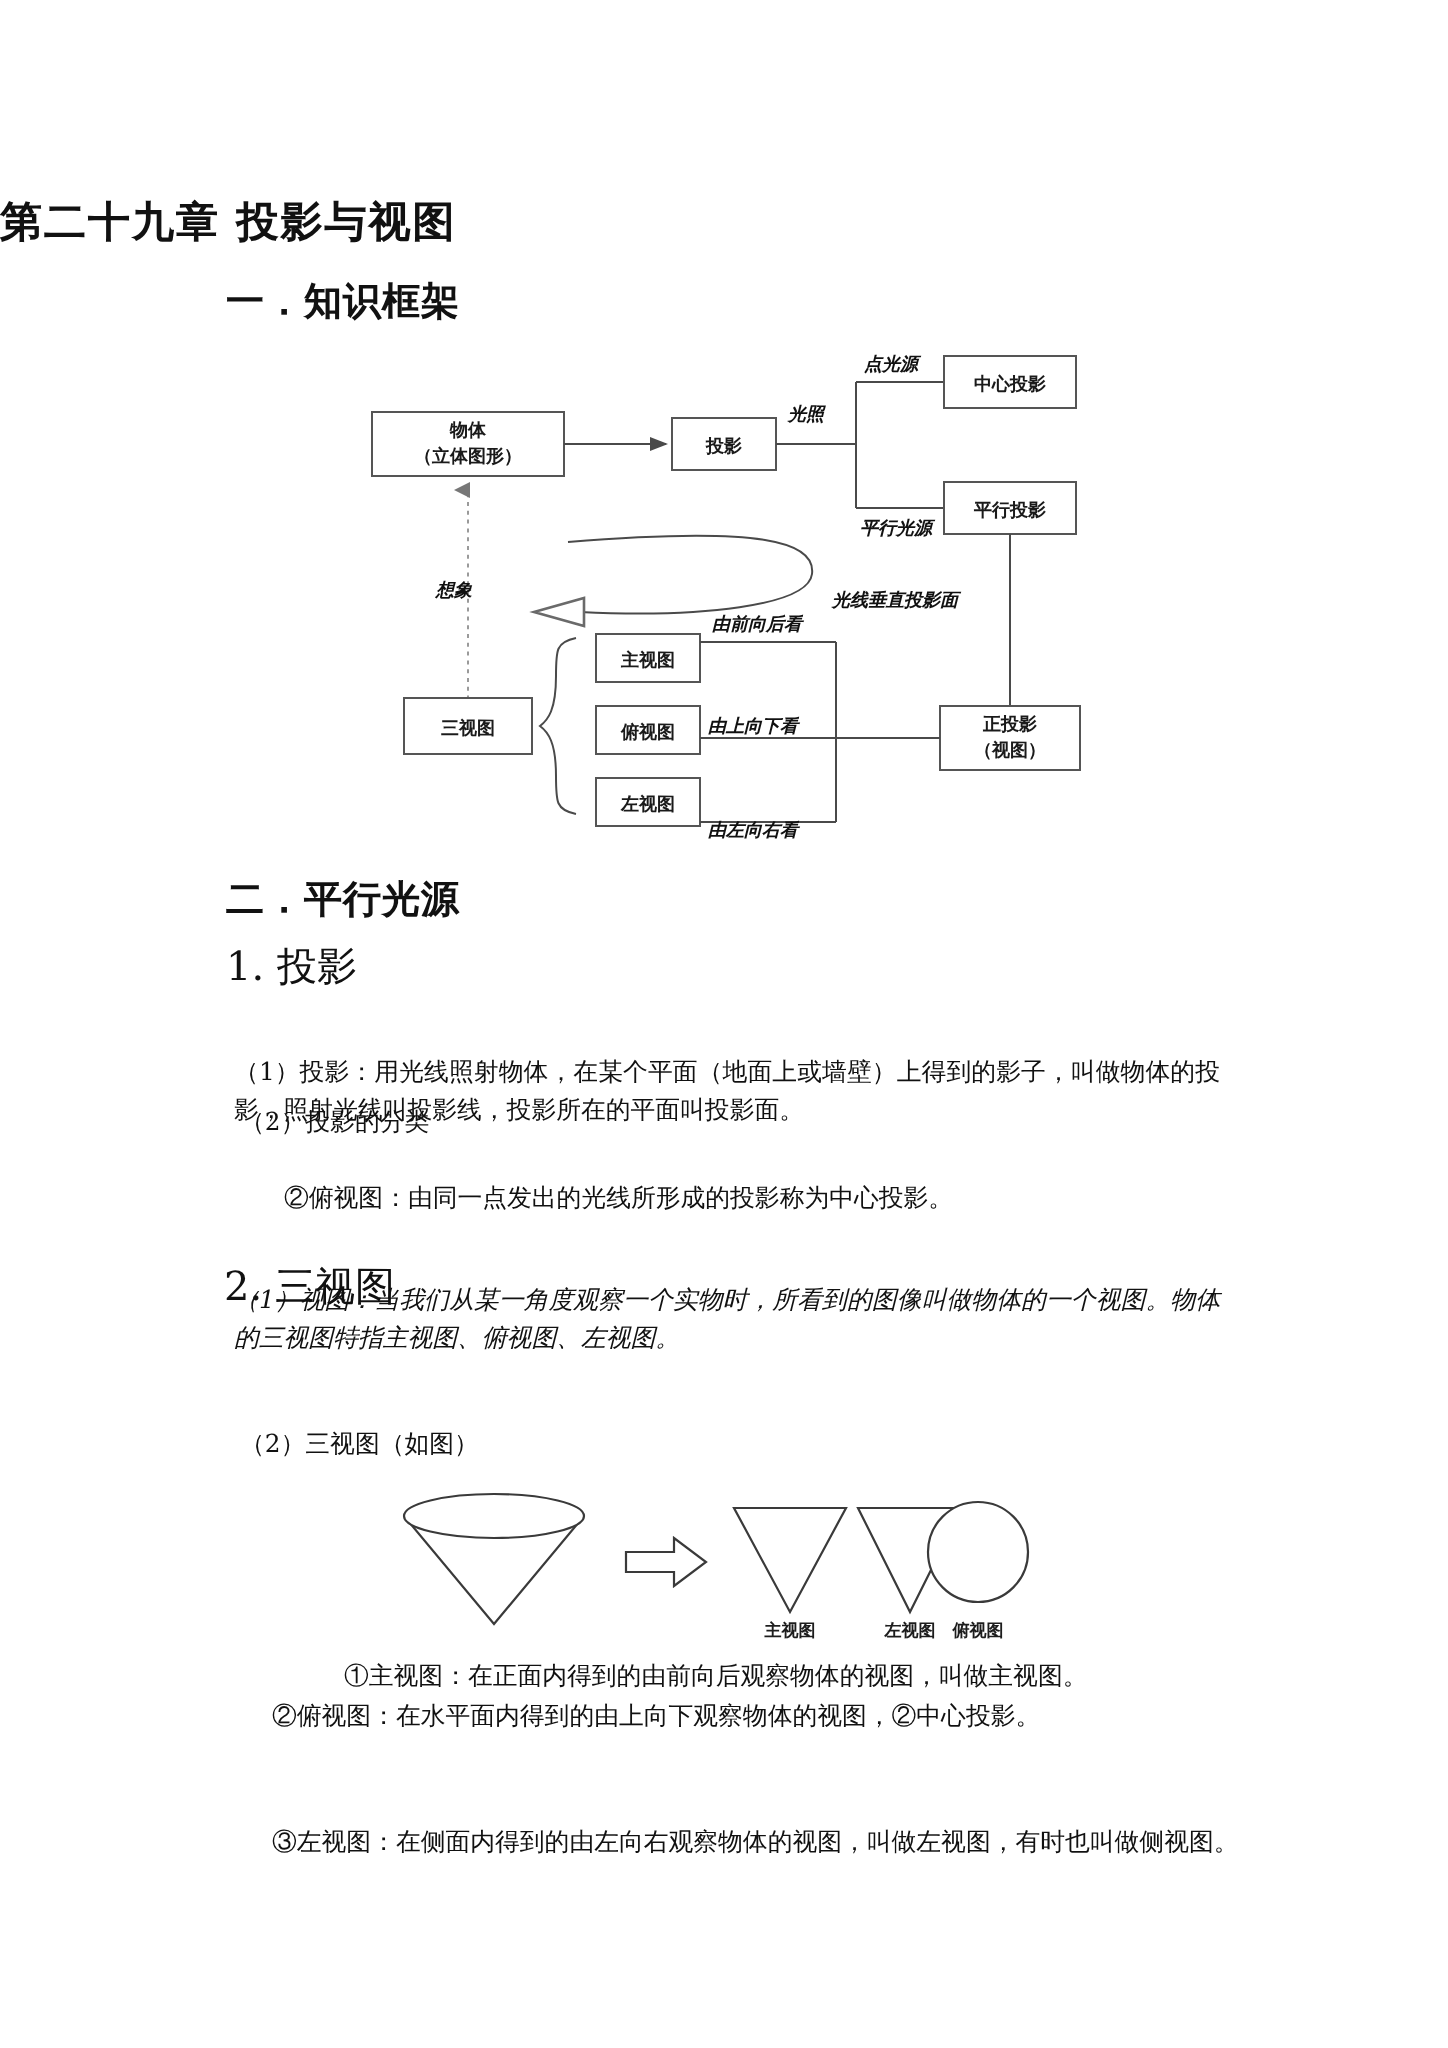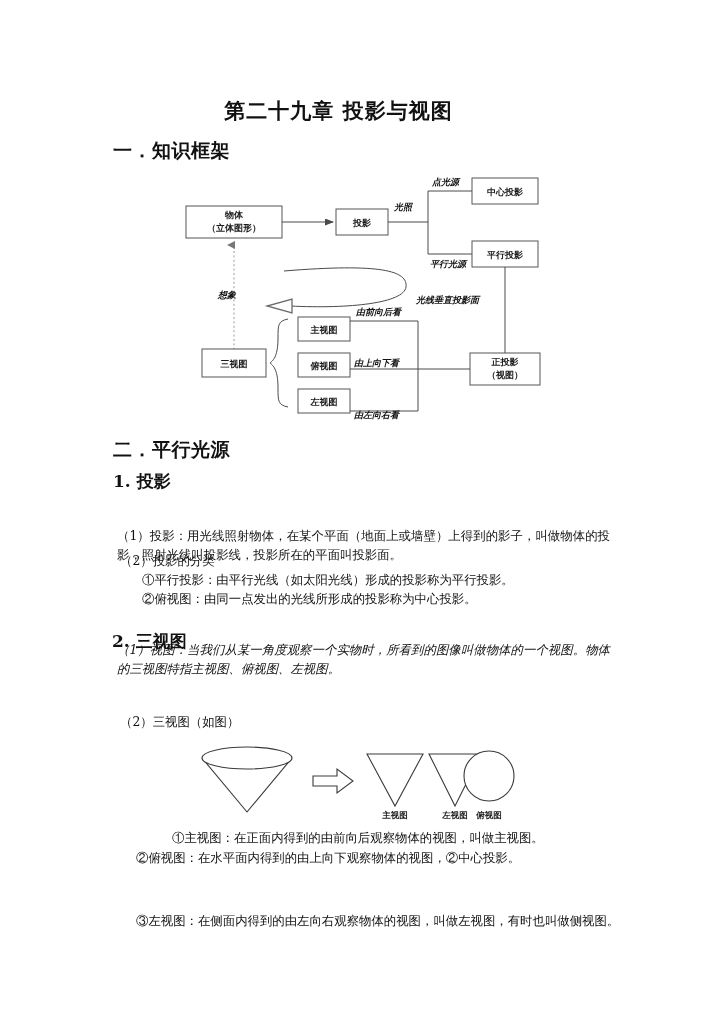--- a/index.html
+++ b/index.html
@@ -21,38 +21,37 @@
     inset: 0;
     background: #ffffff;
   }
 
   
   .doc-title {
     position: absolute;
     top: 97px;
     left: 0;
     width: 677px;
-    text-align: center;
     font-size: 21px;
     font-weight: 700;
     letter-spacing: 1px;
     font-family: "DejaVu Serif", "Liberation Serif", serif;
   }
 
   
   .h-sec {
     position: absolute;
     font-size: 19px;
     font-weight: 700;
     letter-spacing: 0.5px;
   }
   .h-sub {
     position: absolute;
-    font-size: 17px;
-    font-weight: 700;
+    font-size: 20px;
+    font-weight: 400;
   }
 
   
   .para {
     position: absolute;
     font-size: 12.4px;
     line-height: 19px;
     text-align: justify;
     font-family: "DejaVu Serif", "Liberation Serif", serif;
   }
@@ -204,21 +203,20 @@
   </div>
 
   <div class="h-sec" style="left:113px; top:437px;">二．平行光源</div>
 
   <div class="h-sub" style="left:113px; top:470px;">1. 投影</div>
 
   <div class="para" style="left:117px; top:526px; width:493px;">（1）投影：用光线照射物体，在某个平面（地面上或墙壁）上得到的影子，叫做物体的投影，照射光线叫投影线，投影所在的平面叫投影面。</div>
 
   <div class="para" style="left:120px; top:551px; width:490px;">（2）投影的分类</div>
 
-  <div class="para" style="left:142px; top:570px; width:470px;">①平行投影：由平行光线（如太阳光线）形成的投影称为平行投影。</div>
 
   <div class="para" style="left:142px; top:589px; width:470px;">②俯视图：由同一点发出的光线所形成的投影称为中心投影。</div>
 
   <div class="h-sub" style="left:100px; top:630px;margin-left:12px;">2. 三视图</div>
 
   <div class="para" style="left:117px; top:640px; width:493px;font-style:italic;">（1）视图：当我们从某一角度观察一个实物时，所看到的图像叫做物体的一个视图。物体的三视图特指主视图、俯视图、左视图。</div>
 
   <div class="para" style="left:120px; top:712px; width:490px;">（2）三视图（如图）</div>
 
   <div id="threeview-figure">

